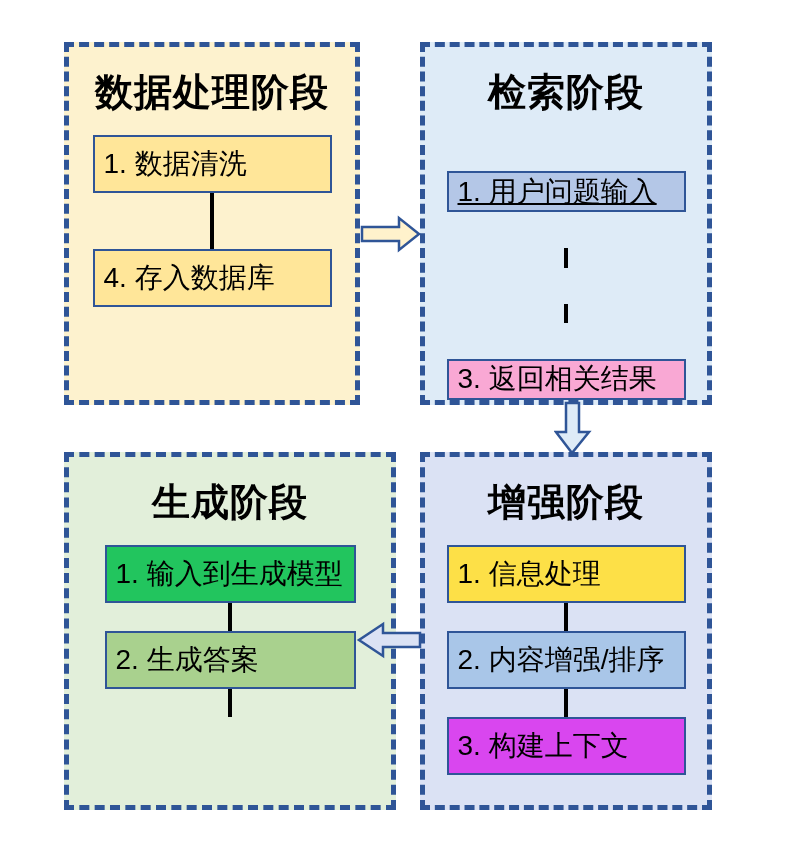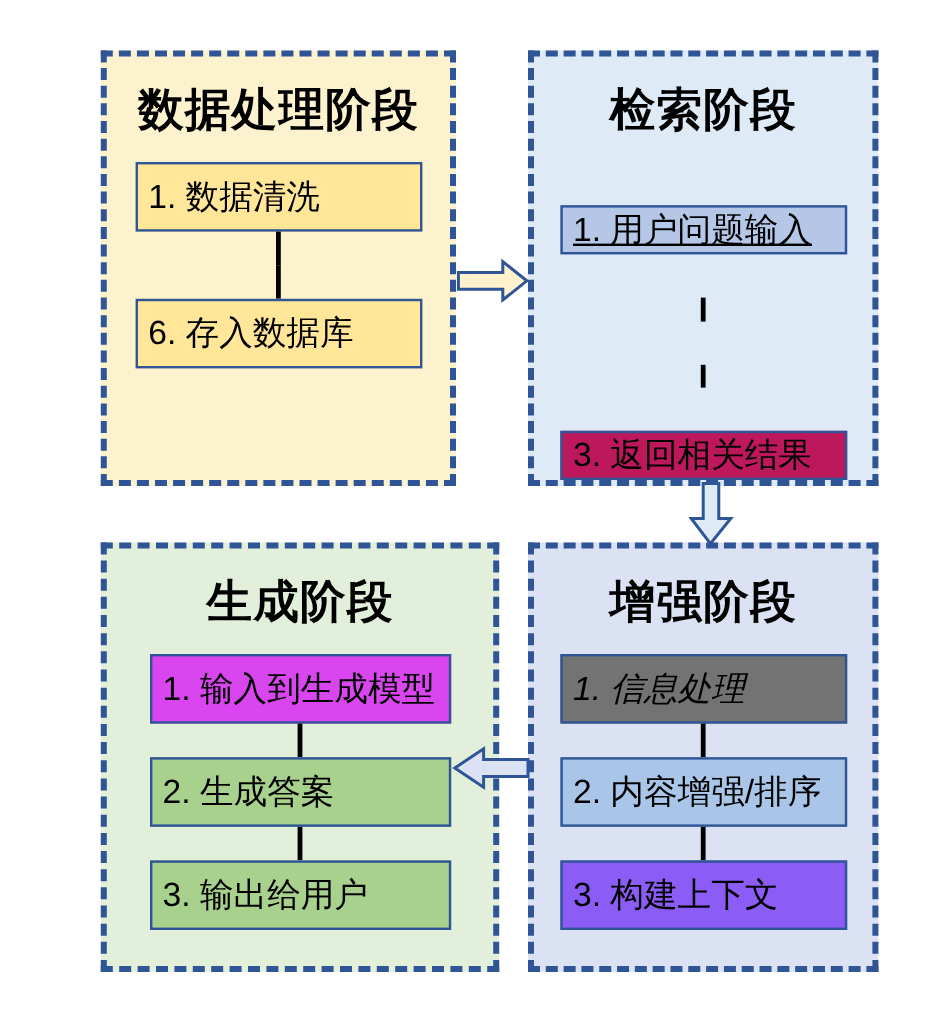--- a/index.html
+++ b/index.html
@@ -6,21 +6,21 @@
   * { box-sizing: border-box; }
   html, body { margin: 0; padding: 0; }
   body {
     width: 787px; height: 859px;
     background: #ffffff;
     font-family: "Liberation Sans", "DejaVu Sans", sans-serif;
     color: #000000;
     position: relative;
     overflow: hidden;
   }
-  .canvas { position: absolute; inset: 0; margin-left: 20px; }
+  .canvas { position: absolute; inset: 0; }
 
   .panel {
     position: absolute;
     border: 5px dashed var(--line);
     display: flex;
     flex-direction: column;
     align-items: center;
   }
   .p-tl { left: 64px;  top: 42px;  width: 296px; height: 363px; }
   .p-tr { left: 420px; top: 42px;  width: 292px; height: 363px; gap: 36px; }
@@ -65,47 +65,46 @@
 </head>
 <body>
 
 <div class="canvas">
 
   <section class="panel p-tl" style="background-color: rgb(253, 242, 206);">
     <h2 class="panel-title">数据处理阶段</h2>
     <div class="step-box" style="background-color: rgb(255, 230, 153);">1. 数据清洗</div>
     <div class="connector"></div>
     <div class="connector"></div>
-    <div class="step-box" style="background-color: rgb(255, 230, 153);">6. 存入数据库</div>
+    <div class="step-box" style="background-color: rgb(255, 230, 153);">4. 存入数据库</div>
   </section>
 
   <section class="panel p-tr" style="background-color: rgb(222, 235, 247);">
     <h2 class="panel-title">检索阶段</h2>
     <div class="step-box" style="background-color: rgb(180, 199, 231); text-decoration: underline;">1. 用户问题输入</div>
     <div class="connector"></div>
     <div class="connector"></div>
-    <div class="step-box" style="background-color: #be185d;">3. 返回相关结果</div>
+    <div class="step-box" style="background-color: #f9a8d4;">3. 返回相关结果</div>
   </section>
 
   <section class="panel p-bl" style="background-color: rgb(226, 239, 218);">
     <h2 class="panel-title">生成阶段</h2>
-    <div class="step-box" style="background-color: #d946ef;">1. 输入到生成模型</div>
+    <div class="step-box" style="background-color: #22c55e;">1. 输入到生成模型</div>
     <div class="connector"></div>
     <div class="step-box" style="background-color: rgb(169, 209, 142);">2. 生成答案</div>
     <div class="connector"></div>
-    <div class="step-box" style="background-color: rgb(169, 209, 142);">3. 输出给用户</div>
   </section>
 
   <section class="panel p-br" style="background-color: rgb(219, 226, 244);">
     <h2 class="panel-title">增强阶段</h2>
-    <div class="step-box" style="background-color: #737373; font-style: italic;">1. 信息处理</div>
+    <div class="step-box" style="background-color: #fde047;">1. 信息处理</div>
     <div class="connector"></div>
     <div class="step-box" style="background-color: rgb(169, 198, 232);">2. 内容增强/排序</div>
     <div class="connector"></div>
-    <div class="step-box" style="background-color: #8b5cf6;">3. 构建上下文</div>
+    <div class="step-box" style="background-color: #d946ef;">3. 构建上下文</div>
   </section>
 
   <svg class="arrow arrow-right" width="62" height="38" aria-hidden="true">
     <polygon points="2,12 39,12 39,3 59,19 39,35 39,26 2,26" fill="#FFF2CC"></polygon>
   </svg>
 
   <svg class="arrow arrow-down" width="38" height="54" aria-hidden="true">
     <polygon points="12,2 25,2 25,31 35,31 18,52 2,31 12,31" fill="#DEEBF7"></polygon>
   </svg>
 

